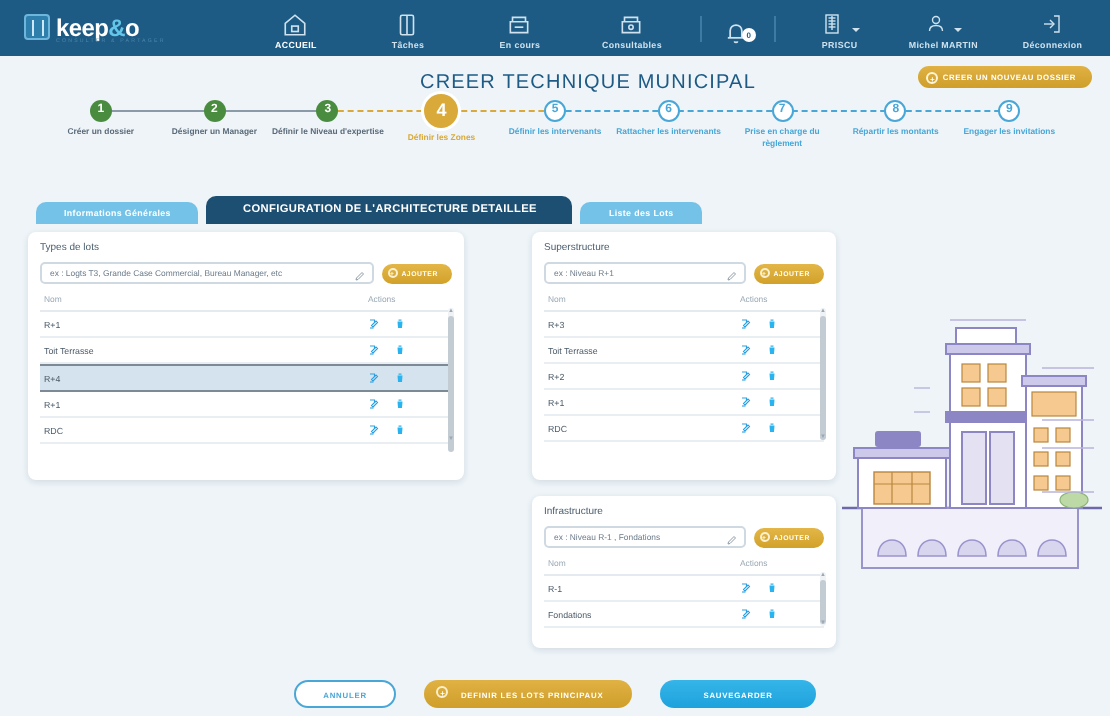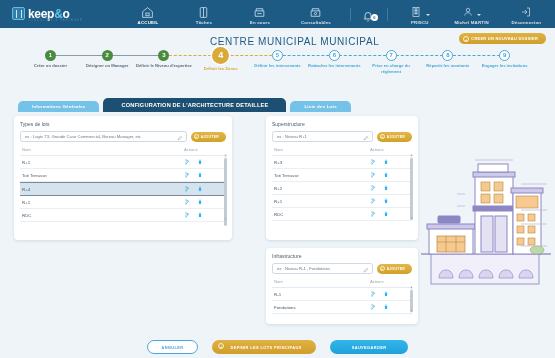--- a/index.html
+++ b/index.html
@@ -249,21 +249,21 @@
             <path d="M14 4h5v16h-5"></path>
             <path d="M4 12h10"></path>
             <path d="M10 8l4 4-4 4"></path>
           </svg>
       </span>
       <span class="lbl">Déconnexion</span>
     </div>
   </div>
 
   <div class="pagehead">
-    <div class="page-title">CENTRE MUNICIPAL MUNICIPAL</div>
+    <div class="page-title">CREER TECHNIQUE MUNICIPAL</div>
     <button class="btn-new">
       <span class="plus">+</span>
       <span>CREER UN NOUVEAU DOSSIER</span>
     </button>
   </div>
 
   <div class="stepper">
     <div class="steps" id="steps-host">
         <div class="step done">
           <div class="circle">1</div>

